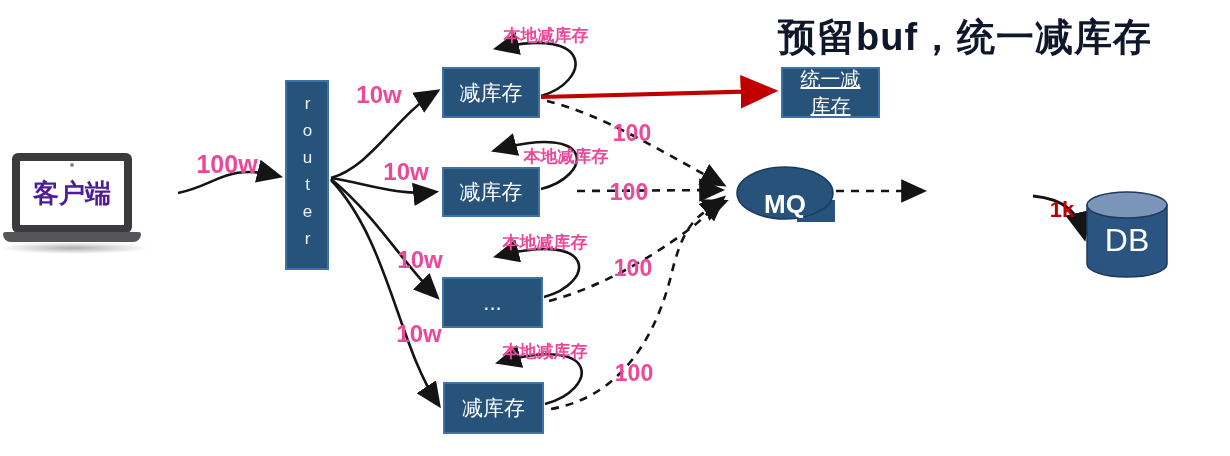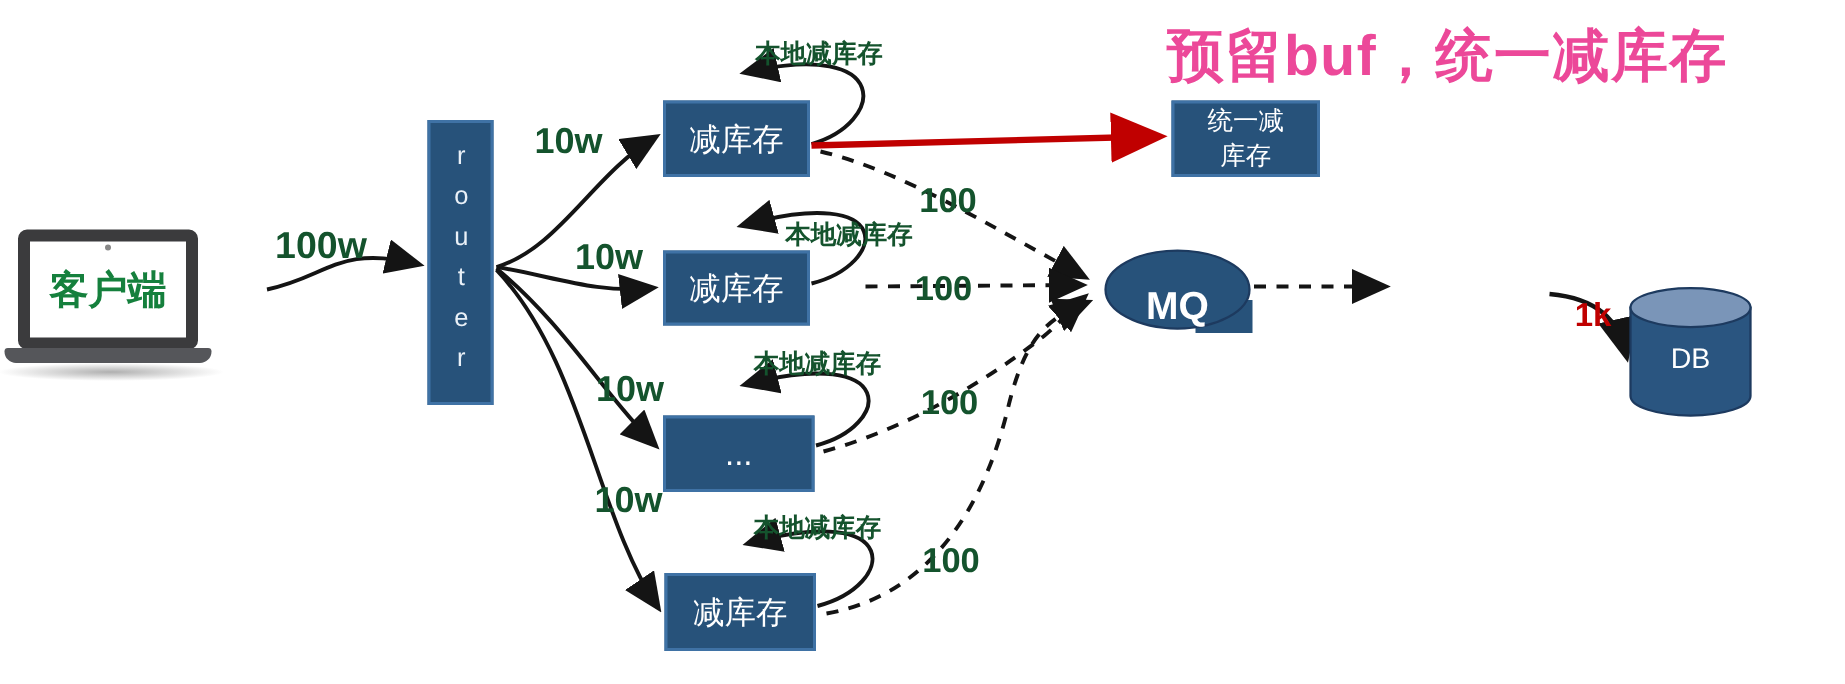--- a/index.html
+++ b/index.html
@@ -6,51 +6,51 @@
   #canvas{
     position:relative;width:1230px;height:456px;background:#ffffff;overflow:hidden;
     font-family:"Liberation Sans","DejaVu Sans",sans-serif;
   }
   #wires{position:absolute;left:0;top:0;width:1230px;height:456px;pointer-events:none;}
   .node{
     position:absolute;background:#27527a;border:2px solid #3f72a5;color:#fff;
     display:flex;align-items:center;justify-content:center;box-sizing:border-box;
     text-align:center;
   }
-  .red-label{position:absolute;color:#14532d;font-weight:bold;white-space:nowrap;transform:translateX(-50%);}
+  .red-label{position:absolute;color:#ec4899;font-weight:bold;white-space:nowrap;transform:translateX(-50%);}
   .title{
-    position:absolute;left:778px;top:12px;font-size:38px;font-weight:bold;color:#ec4899;
+    position:absolute;left:778px;top:12px;font-size:38px;font-weight:bold;color:#0f172a;
     white-space:nowrap;letter-spacing:1px;
   }
   
   .laptop{position:absolute;left:2px;top:150px;width:150px;height:106px;}
   .laptop-screen{
     position:absolute;left:10px;top:3px;width:104px;height:64px;background:#ffffff;
     border:8px solid #3b3b3d;border-radius:6px;display:flex;align-items:center;justify-content:center;
   }
   .laptop-cam{position:absolute;left:50%;top:2px;width:4px;height:4px;background:#888;border-radius:50%;transform:translateX(-50%);}
-  .laptop-screen span{font-size:26px;font-weight:bold;color:#15803d;}
+  .laptop-screen span{font-size:26px;font-weight:bold;color:#4c1d95;}
   .laptop-base{
     position:absolute;left:1px;top:82px;width:138px;height:10px;background:#55565a;
     border-radius:3px 3px 10px 10px;
   }
   .laptop-shadow{
     position:absolute;left:-4px;top:92px;width:152px;height:12px;
     background:radial-gradient(ellipse at center,rgba(110,110,110,.55) 0%,rgba(110,110,110,0) 70%);
   }
   
   .router-text{
     writing-mode:vertical-lr;text-orientation:upright;letter-spacing:8px;
     font-size:17px;color:#eaf1f8;
   }
-  .two-line{line-height:1.35;font-size:17px;}
+  .two-line{line-height:1.35;font-size:20px;text-decoration:underline;}
   .mq-label{position:absolute;left:785px;top:204px;transform:translate(-50%,-50%);
     color:#fff;font-size:26px;font-weight:bold;}
   .db-label{position:absolute;left:1127px;top:240px;transform:translate(-50%,-50%);
-    color:#fff;font-size:19px;}
+    color:#fff;font-size:32px;}
 </style>
 </head>
 <body>
 
 <div id="canvas">
 
   <svg id="wires" viewBox="0 0 1230 456">
     <defs>
       <marker id="mb" markerWidth="10" markerHeight="9" refX="8" refY="4.5" orient="auto">
         <path d="M0,0 L10,4.5 L0,9 z" fill="#141414"></path>
@@ -127,21 +127,21 @@
       <div>统一减</div>
       <div>库存</div>
     </div>
   </div>
 
   <div class="mq-label">MQ</div>
 
 
   <div class="db-label">DB</div>
 
-  <div class="red-label" style="left:214px;top:150px;font-size:25px;">100w</div>
+  <div class="red-label" style="left:227px;top:150px;font-size:25px;">100w</div>
   <div class="red-label" style="left:379px;top:81px;font-size:24px;">10w</div>
   <div class="red-label" style="left:406px;top:158px;font-size:24px;">10w</div>
   <div class="red-label" style="left:420px;top:246px;font-size:24px;">10w</div>
   <div class="red-label" style="left:419px;top:320px;font-size:24px;">10w</div>
 
   <div class="red-label" style="left:546px;top:24px;font-size:17px;">本地减库存</div>
   <div class="red-label" style="left:566px;top:145px;font-size:17px;">本地减库存</div>
   <div class="red-label" style="left:545px;top:231px;font-size:17px;">本地减库存</div>
   <div class="red-label" style="left:545px;top:340px;font-size:17px;">本地减库存</div>
 

